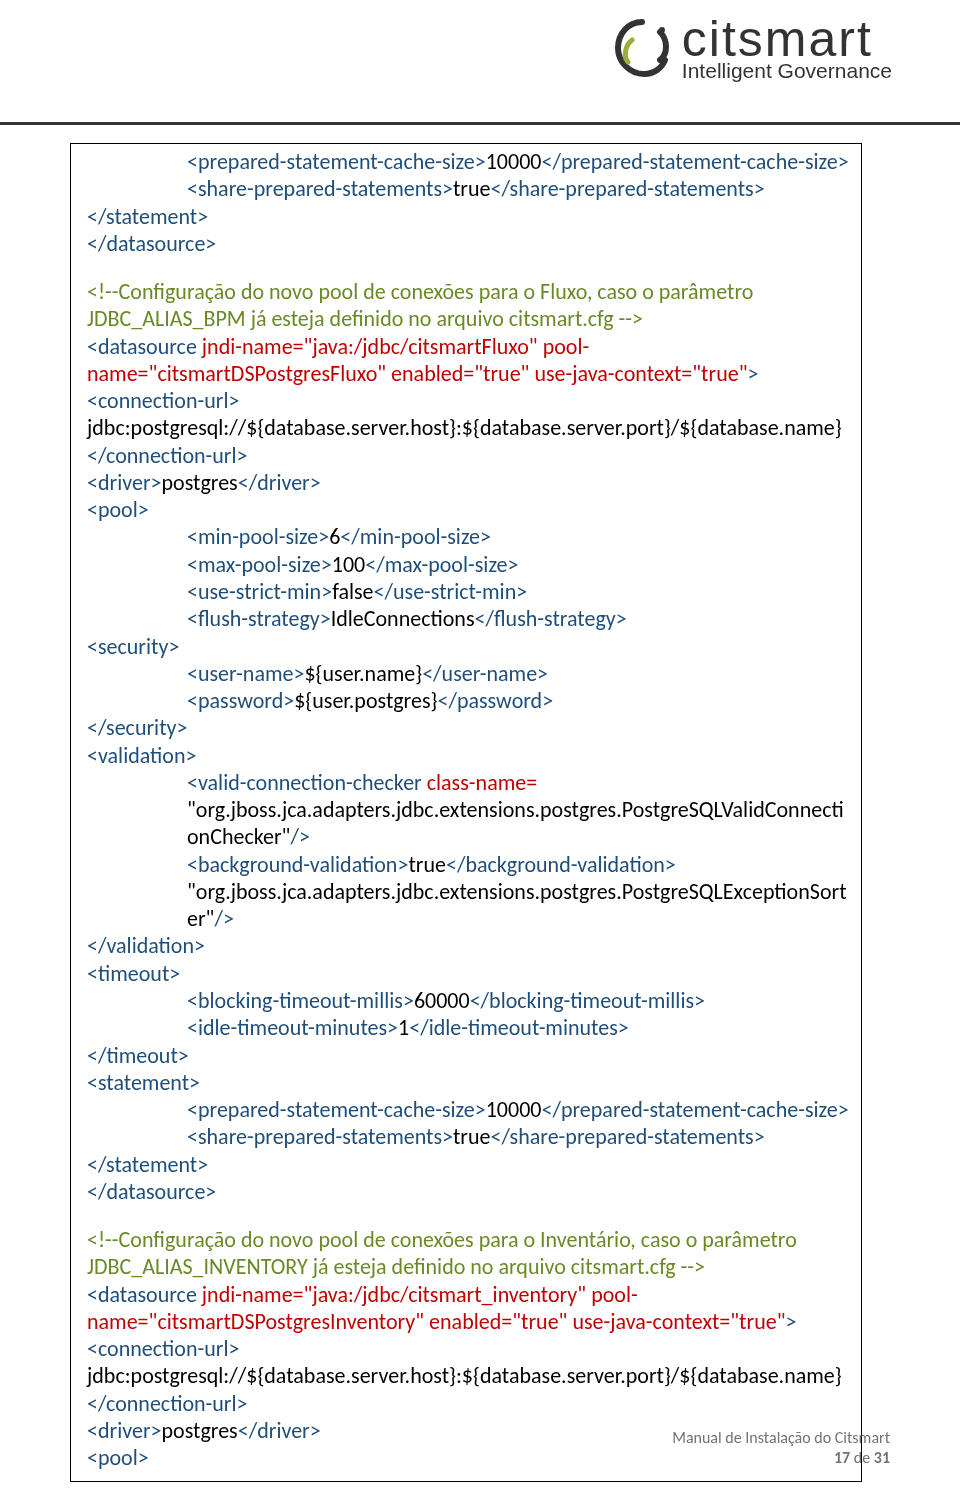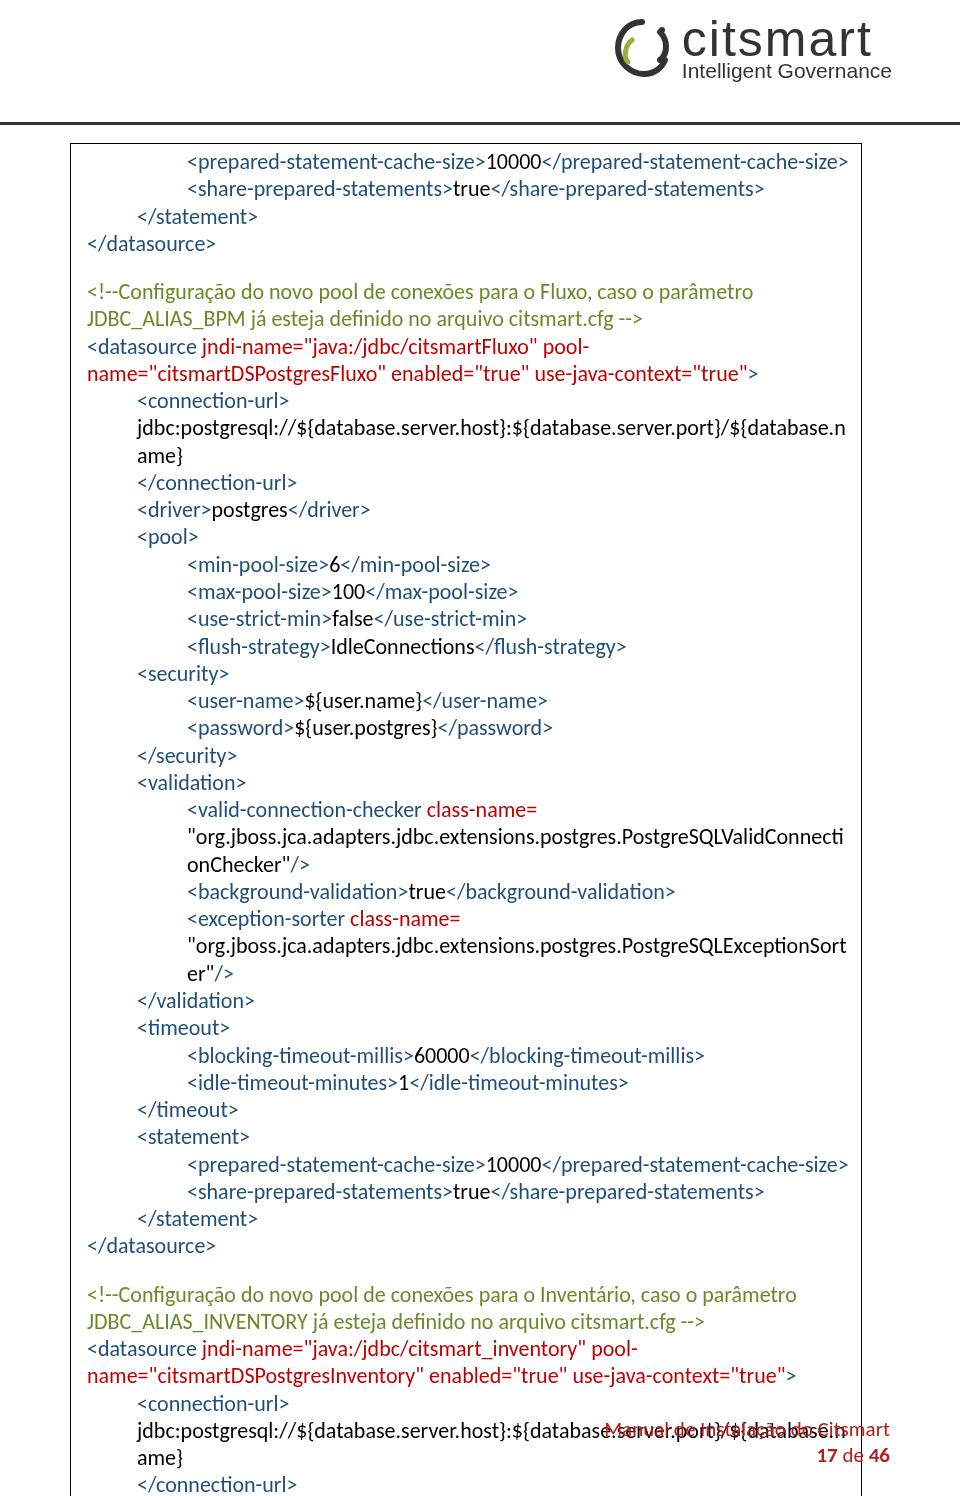--- a/index.html
+++ b/index.html
@@ -59,30 +59,30 @@
     font-size: 22px;
     line-height: 1.24;
     width: 792px;
     box-sizing: border-box;
   }
   .code-box div { white-space: pre-wrap; word-wrap: break-word; }
   .c-black { color: #000; }
   .c-blue { color: #1f4e79; }
   .c-red { color: #c00000; }
   .c-green { color: #6a8a28; }
-  .indent1 { margin-left: 50px; }
+  .indent1 { }
   .indent2 { margin-left: 100px; }
   .blank { height: 21px; }
   .footer {
     position: absolute;
     right: 70px;
     bottom: 28px;
     text-align: right;
-    font-size: 21px;
-    color: #b91c1c;
+    font-size: 16px;
+    color: #737373;
     line-height: 1.25;
   }
   .footer b { font-weight: bold; }
 </style>
 </head>
 <body>
 
 <div class="header">
   <div class="logo-holder">
     <span class="logo-icon">
@@ -119,21 +119,20 @@
     <div class="indent2"><span class="c-blue">&lt;use-strict-min&gt;</span><span class="c-black">false</span><span class="c-blue">&lt;/use-strict-min&gt;</span></div>
     <div class="indent2"><span class="c-blue">&lt;flush-strategy&gt;</span><span class="c-black">IdleConnections</span><span class="c-blue">&lt;/flush-strategy&gt;</span></div>
     <div class="indent1"><span class="c-blue">&lt;security&gt;</span></div>
     <div class="indent2"><span class="c-blue">&lt;user-name&gt;</span><span class="c-black">${user.name}</span><span class="c-blue">&lt;/user-name&gt;</span></div>
     <div class="indent2"><span class="c-blue">&lt;password&gt;</span><span class="c-black">${user.postgres}</span><span class="c-blue">&lt;/password&gt;</span></div>
     <div class="indent1"><span class="c-blue">&lt;/security&gt;</span></div>
     <div class="indent1"><span class="c-blue">&lt;validation&gt;</span></div>
     <div class="indent2"><span class="c-blue">&lt;valid-connection-checker </span><span class="c-red">class-name=</span></div>
     <div class="indent2"><span class="c-black">"org.jboss.jca.adapters.jdbc.extensions.postgres.PostgreSQLValidConnectionChecker"</span><span class="c-blue">/&gt;</span></div>
     <div class="indent2"><span class="c-blue">&lt;background-validation&gt;</span><span class="c-black">true</span><span class="c-blue">&lt;/background-validation&gt;</span></div>
-    <div class="indent2"><span class="c-blue">&lt;exception-sorter </span><span class="c-red">class-name=</span></div>
     <div class="indent2"><span class="c-black">"org.jboss.jca.adapters.jdbc.extensions.postgres.PostgreSQLExceptionSorter"</span><span class="c-blue">/&gt;</span></div>
     <div class="indent1"><span class="c-blue">&lt;/validation&gt;</span></div>
     <div class="indent1"><span class="c-blue">&lt;timeout&gt;</span></div>
     <div class="indent2"><span class="c-blue">&lt;blocking-timeout-millis&gt;</span><span class="c-black">60000</span><span class="c-blue">&lt;/blocking-timeout-millis&gt;</span></div>
     <div class="indent2"><span class="c-blue">&lt;idle-timeout-minutes&gt;</span><span class="c-black">1</span><span class="c-blue">&lt;/idle-timeout-minutes&gt;</span></div>
     <div class="indent1"><span class="c-blue">&lt;/timeout&gt;</span></div>
     <div class="indent1"><span class="c-blue">&lt;statement&gt;</span></div>
     <div class="indent2"><span class="c-blue">&lt;prepared-statement-cache-size&gt;</span><span class="c-black">10000</span><span class="c-blue">&lt;/prepared-statement-cache-size&gt;</span></div>
     <div class="indent2"><span class="c-blue">&lt;share-prepared-statements&gt;</span><span class="c-black">true</span><span class="c-blue">&lt;/share-prepared-statements&gt;</span></div>
     <div class="indent1"><span class="c-blue">&lt;/statement&gt;</span></div>
@@ -144,14 +143,14 @@
     <div class="indent1"><span class="c-blue">&lt;connection-url&gt;</span></div>
     <div class="indent1"><span class="c-black">jdbc:postgresql://${database.server.host}:${database.server.port}/${database.name}</span></div>
     <div class="indent1"><span class="c-blue">&lt;/connection-url&gt;</span></div>
     <div class="indent1"><span class="c-blue">&lt;driver&gt;</span><span class="c-black">postgres</span><span class="c-blue">&lt;/driver&gt;</span></div>
     <div class="indent1"><span class="c-blue">&lt;pool&gt;</span></div>
   </div>
 </div>
 
 <div class="footer">
   <div>Manual de Instalação do Citsmart</div>
-  <div><b>17</b><span> de </span><b>46</b></div>
+  <div><b>17</b><span> de </span><b>31</b></div>
 </div>
 
 </body></html>

